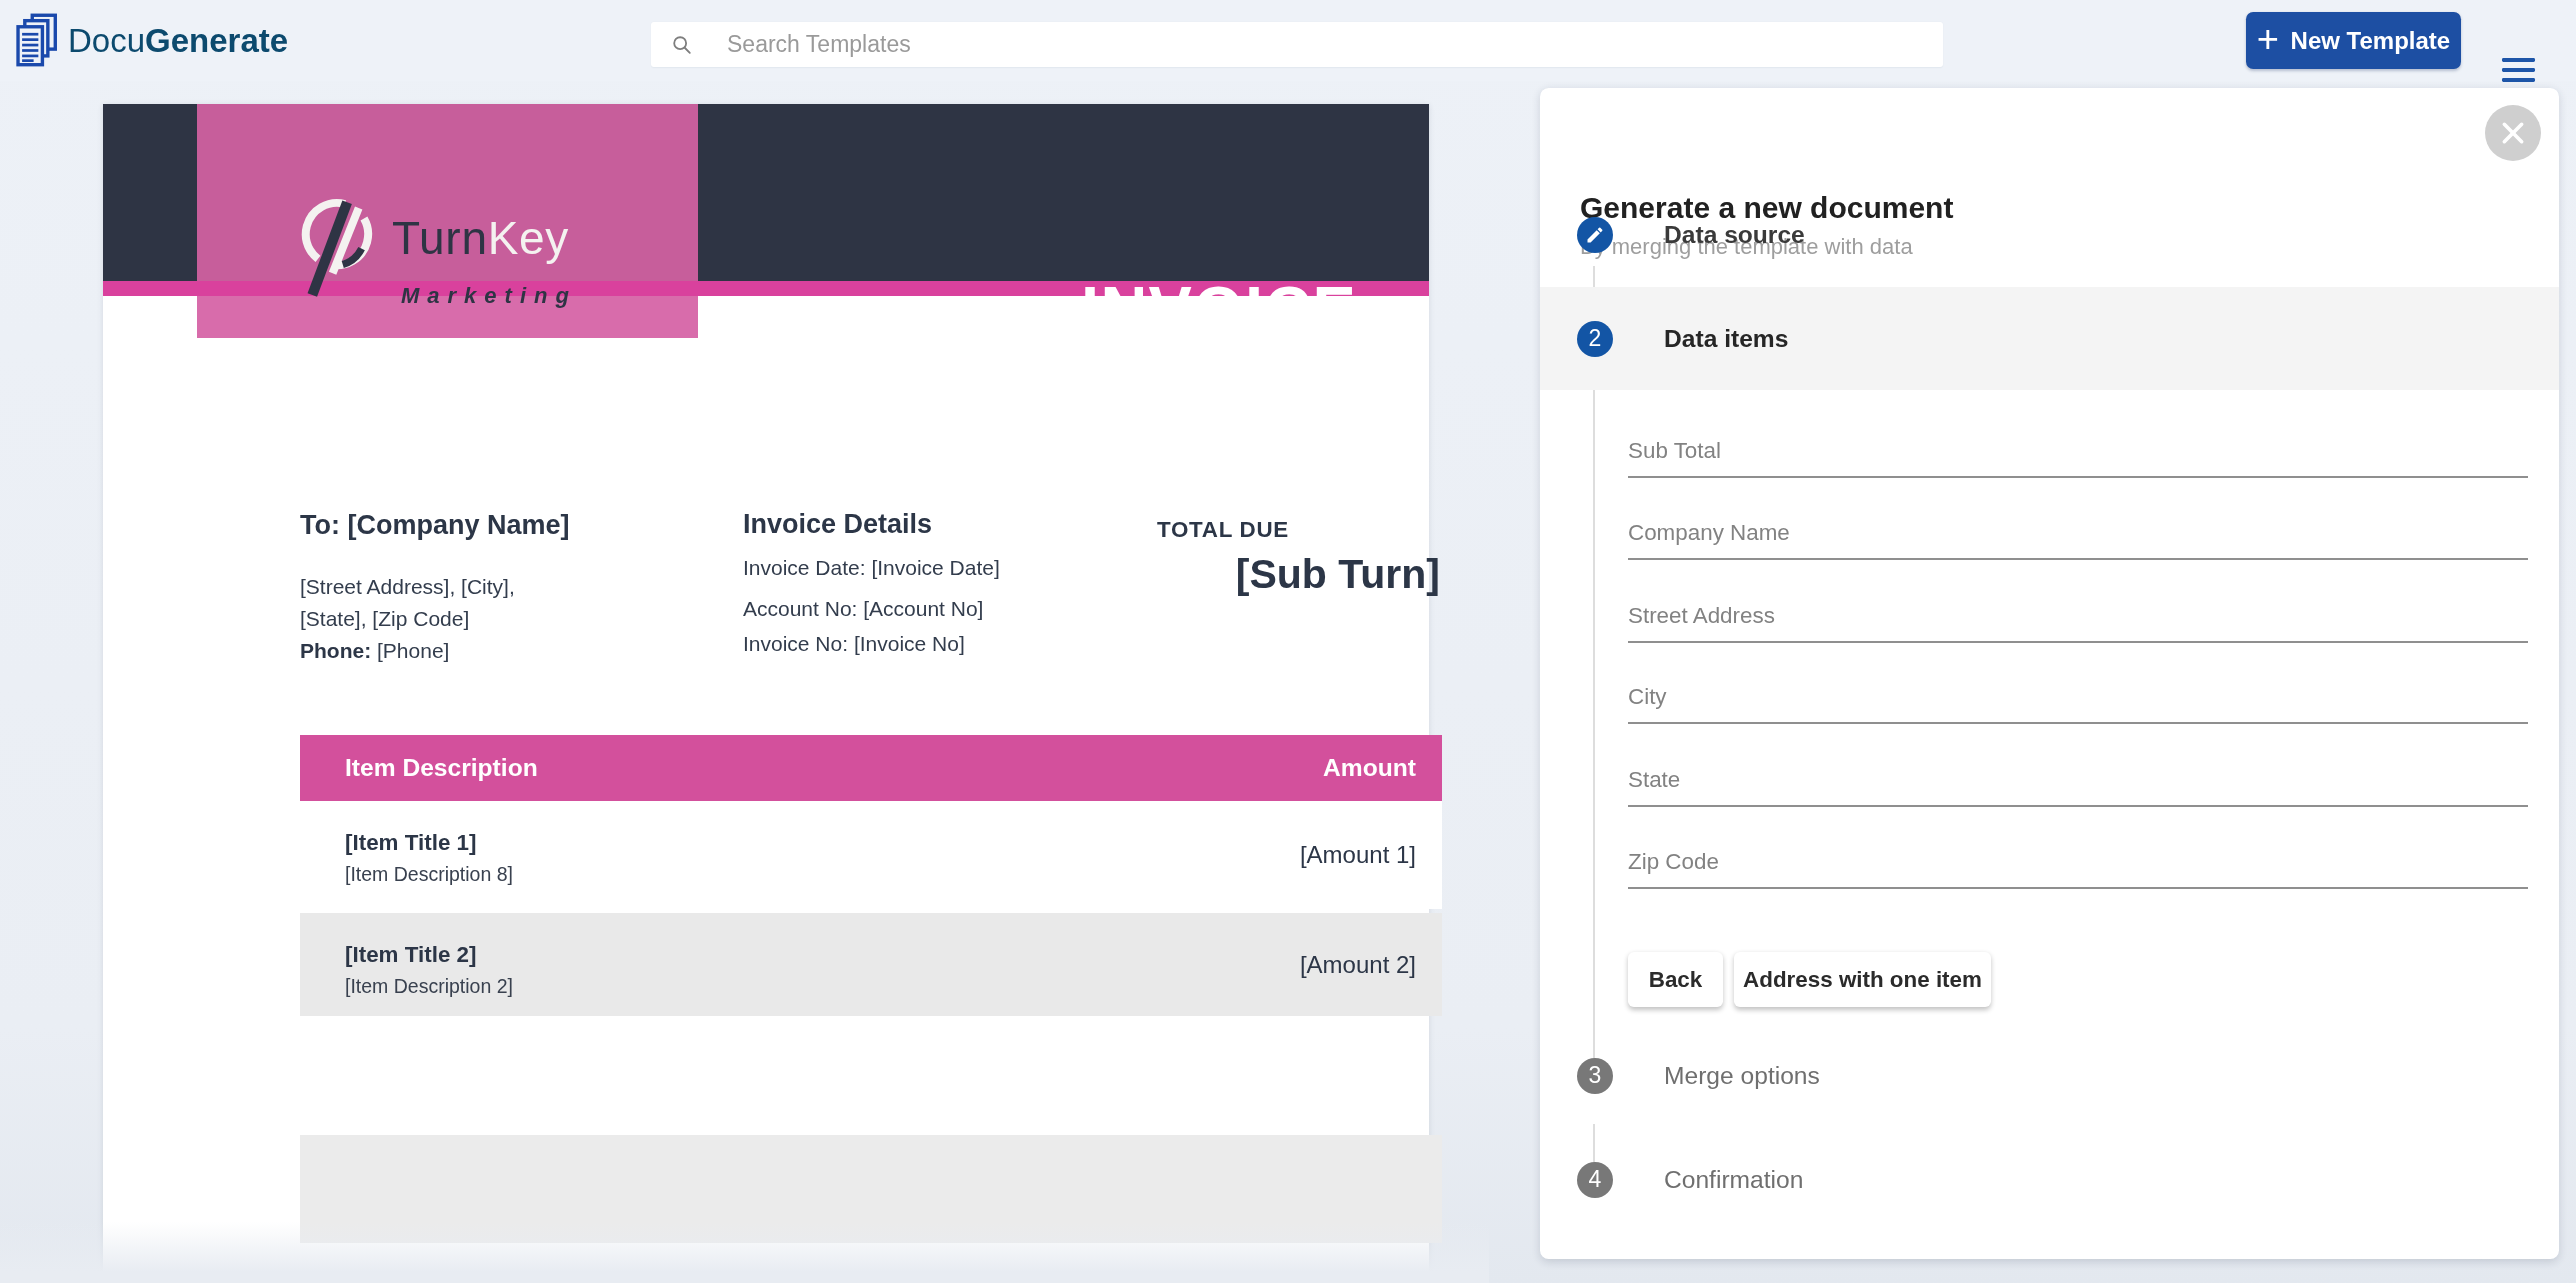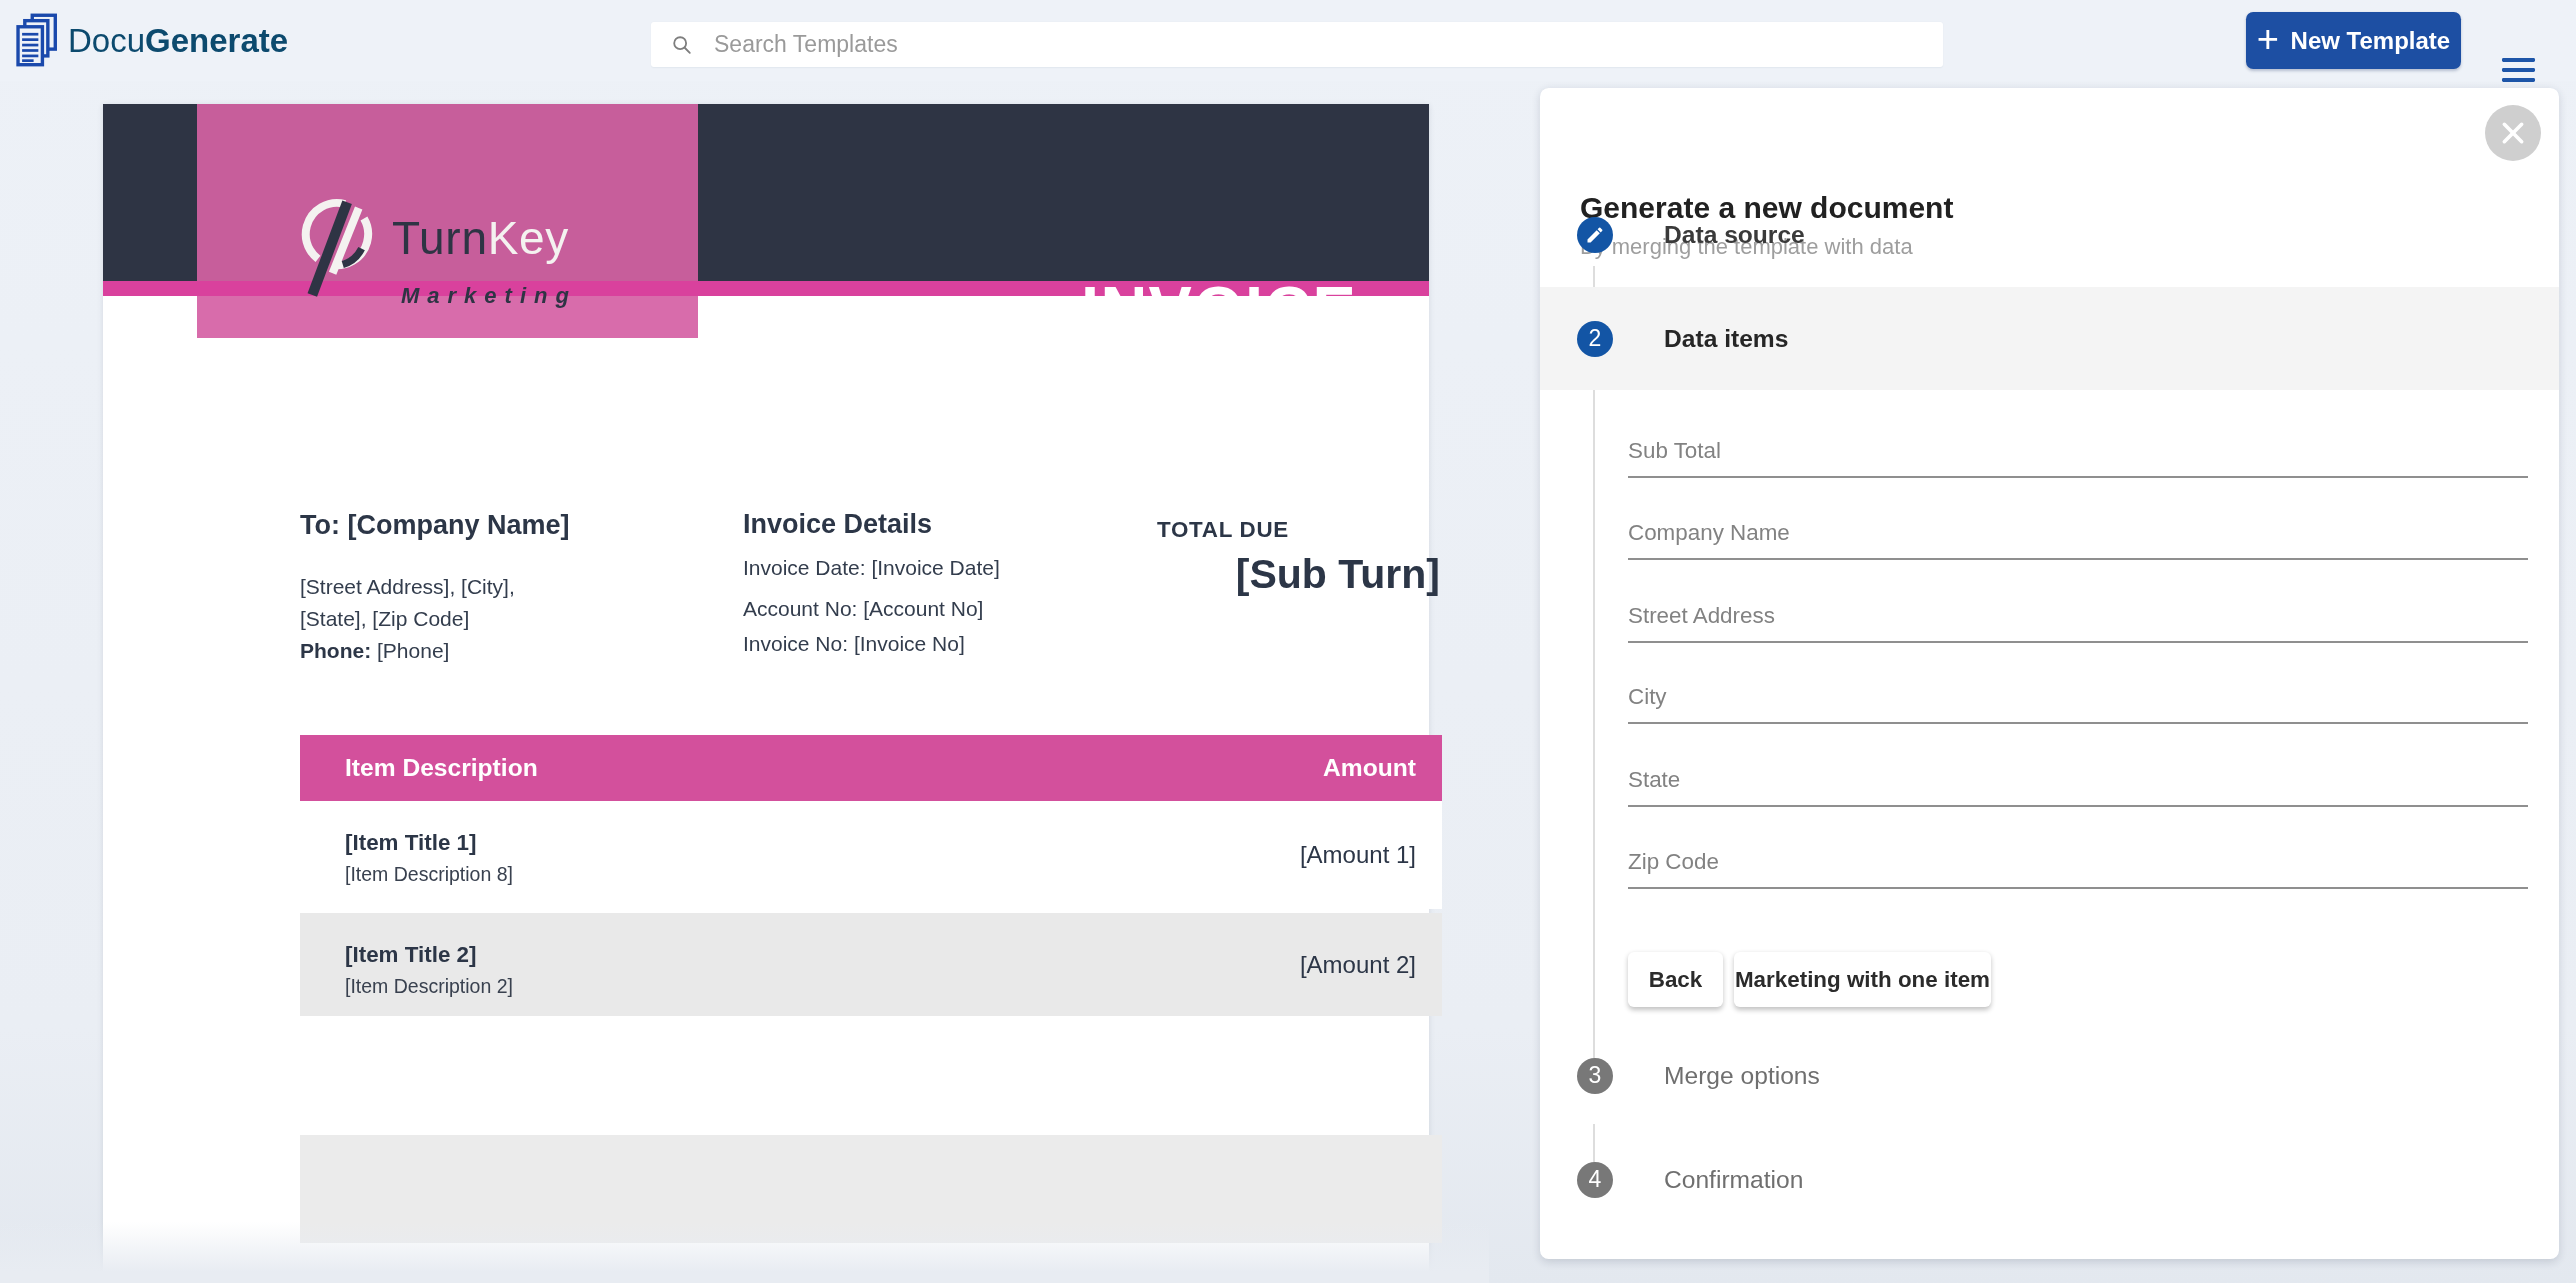--- a/index.html
+++ b/index.html
@@ -10,21 +10,21 @@
 
   
   .navbar { position:absolute; left:0; top:0; width:2576px; height:81px; background:#eef2f8; }
   .brand { position:absolute; left:16px; top:0; height:81px; display:flex; align-items:center; cursor:pointer; }
   .brand svg { width:42px; height:56px; }
   .brand-text { margin-left:10px; font-size:33px; color:#0c4a6e; letter-spacing:0; }
   .brand-text .b { font-weight:700; }
   .searchbar { position:absolute; left:651px; top:22px; width:1292px; height:45px; background:#ffffff;
                border-radius:2.9px; display:flex; align-items:center; box-shadow:0 0.7px 1.4px rgba(40,60,90,0.06); }
   .searchbar svg { margin-left:20px; width:22px; height:22px; flex:none; }
-  .searchbar input { flex:1; border:none; outline:none; background:transparent; margin-left:21px;
+  .searchbar input { flex:1; border:none; outline:none; background:transparent; margin-left:34px;
                      font-size:23px; color:#444; font-family:"Liberation Sans",sans-serif; }
   .searchbar input::placeholder { color:#9a9a9a; opacity:1; }
   .new-template { position:absolute; left:2246px; top:12.3px; width:215px; height:57px; background:#1d4fa3;
                   border:none; border-radius:7.2px; color:#ffffff; display:flex; align-items:center;
                   justify-content:center; cursor:pointer; box-shadow:0 1.4px 2.9px rgba(20,40,90,0.25); }
   .new-template .plus { font-size:38px; font-weight:300; line-height:1; margin-right:11.6px; margin-top:-2.9px; }
   .new-template .lbl { font-size:24px; font-weight:700; font-family:"Liberation Sans",sans-serif; }
   .hamburger { position:absolute; left:2502px; top:58px; width:33px; height:24px; cursor:pointer;
                display:flex; flex-direction:column; justify-content:space-between; background:none; border:none; }
   .hamburger div { height:4.3px; background:#1d55a8; border-radius:1.4px; }
@@ -244,21 +244,21 @@
       <input type="text" placeholder="City" style="">
     </div>
     <div class="field f4">
       <input type="text" placeholder="State" style="">
     </div>
     <div class="field f5">
       <input type="text" placeholder="Zip Code" style="">
     </div>
 
     <button class="btn btn-back">Back</button>
-    <button class="btn btn-continue">Marketing with one item</button>
+    <button class="btn btn-continue">Address with one item</button>
 
     <div class="step-row srow3">
       <div class="circle">3</div>
       <div class="slabel">Merge options</div>
     </div>
 
     <div class="step-row srow4">
       <div class="circle">4</div>
       <div class="slabel">Confirmation</div>
     </div>

